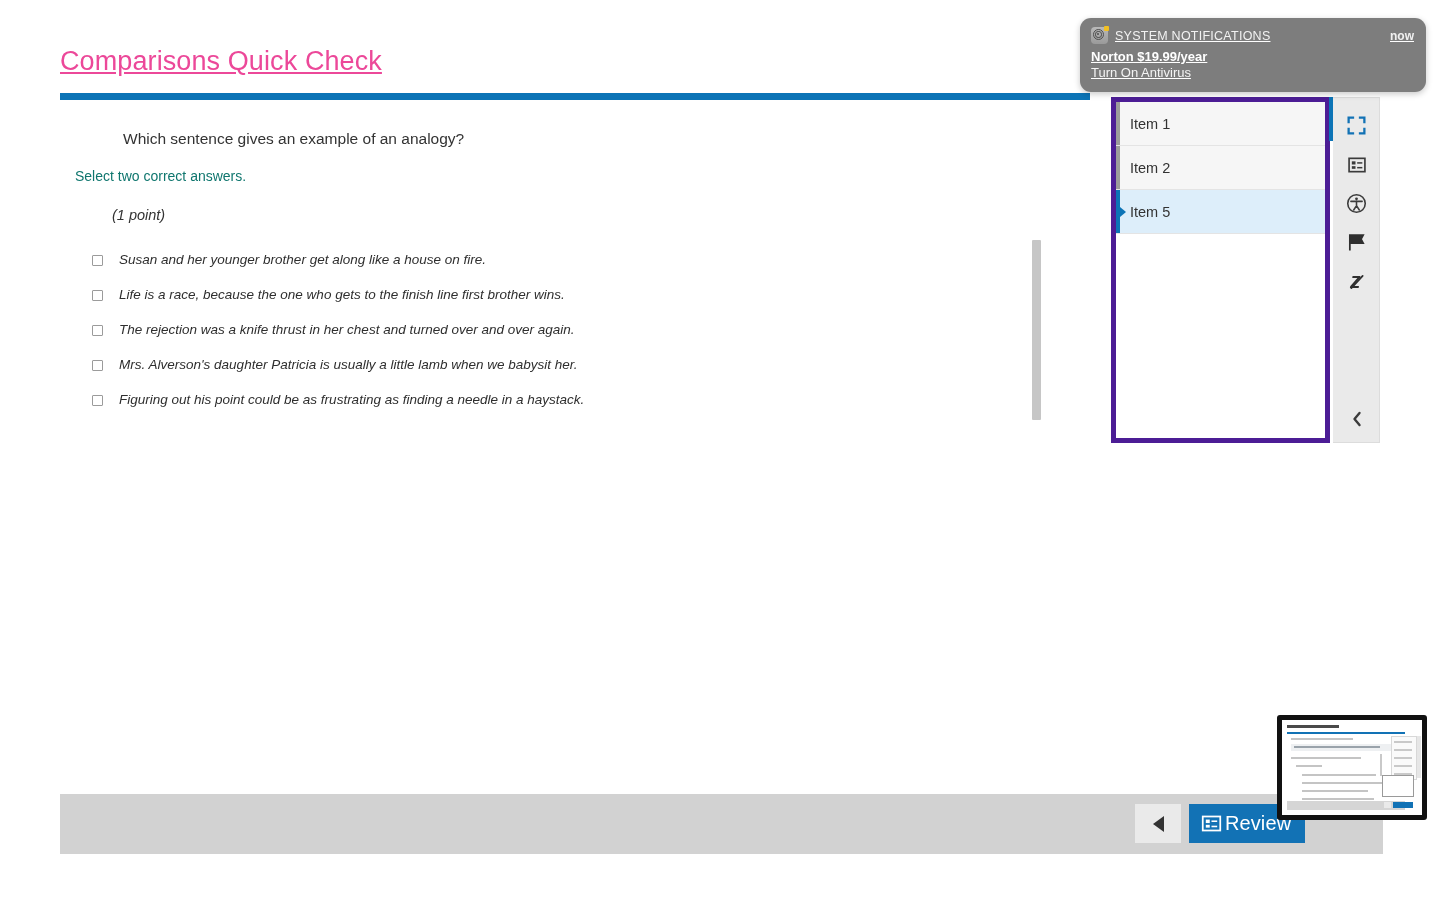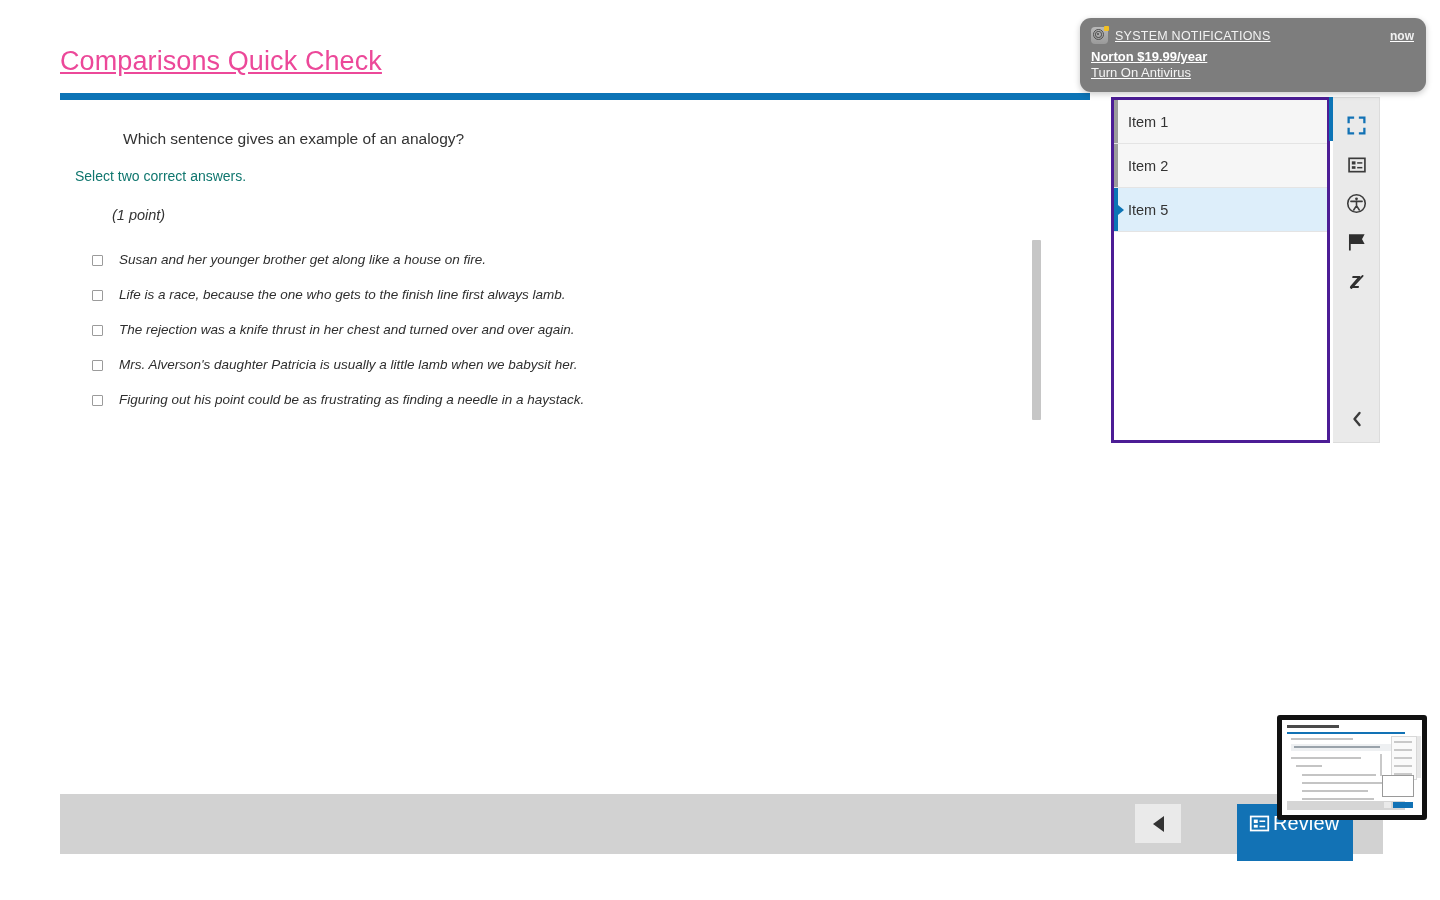--- a/index.html
+++ b/index.html
@@ -66,32 +66,32 @@
     width: 46px; height: 39px; background: #eaeaea;
     display: flex; align-items: center; justify-content: center;
     cursor: pointer;
   }
   .btn-prev .tri {
     width: 0; height: 0; border-top: 8px solid transparent;
     border-bottom: 8px solid transparent; border-right: 11px solid #333;
   }
   .btn-review {
     position: absolute; left: 1129px; top: 10px;
-    height: 39px; padding: 0 14px 18px 12px; background: #1272b5;
-    display: flex; align-items: center; gap: 3px; cursor: pointer; margin-left: 48px;
+    height: 39px; padding: 0 14px 0 12px; background: #1272b5;
+    display: flex; align-items: center; gap: 3px; cursor: pointer;
   }
   .btn-review .lbl { color: #fff; font-size: 20px; letter-spacing: .1px; }
 
   .icon-listbox { display:block; }
 
   
   .nav-panel {
     position: absolute; left: 1111px; top: 97px;
     width: 219px; height: 346px;
-    background: #ffffff; border: 3px solid #4c1d95;
+    background: #ffffff; border: 5px solid #4c1d95;
     box-sizing: border-box;
   }
   .nav-item {
     position: relative; height: 44px; display: flex; align-items: center;
     border-bottom: 1px solid #e4e4e4; box-sizing: border-box; cursor: pointer;
   }
   .nav-item .marker {
     position: absolute; left: 0; top: 0; width: 4px; height: 100%;
   }
   .nav-item .label {
@@ -207,21 +207,21 @@
       <div class="q-instruct">Select two correct answers.</div>
       <div class="q-points">(1 point)</div>
 
       <div class="options">
         <div class="option-row">
           <span class="opt-box"></span>
           <span class="opt-text">Susan and her younger brother get along like a house on fire.</span>
         </div>
         <div class="option-row">
           <span class="opt-box"></span>
-          <span class="opt-text">Life is a race, because the one who gets to the finish line first always lamb.</span>
+          <span class="opt-text">Life is a race, because the one who gets to the finish line first brother wins.</span>
         </div>
         <div class="option-row">
           <span class="opt-box"></span>
           <span class="opt-text">The rejection was a knife thrust in her chest and turned over and over again.</span>
         </div>
         <div class="option-row">
           <span class="opt-box"></span>
           <span class="opt-text">Mrs. Alverson's daughter Patricia is usually a little lamb when we babysit her.</span>
         </div>
         <div class="option-row">

